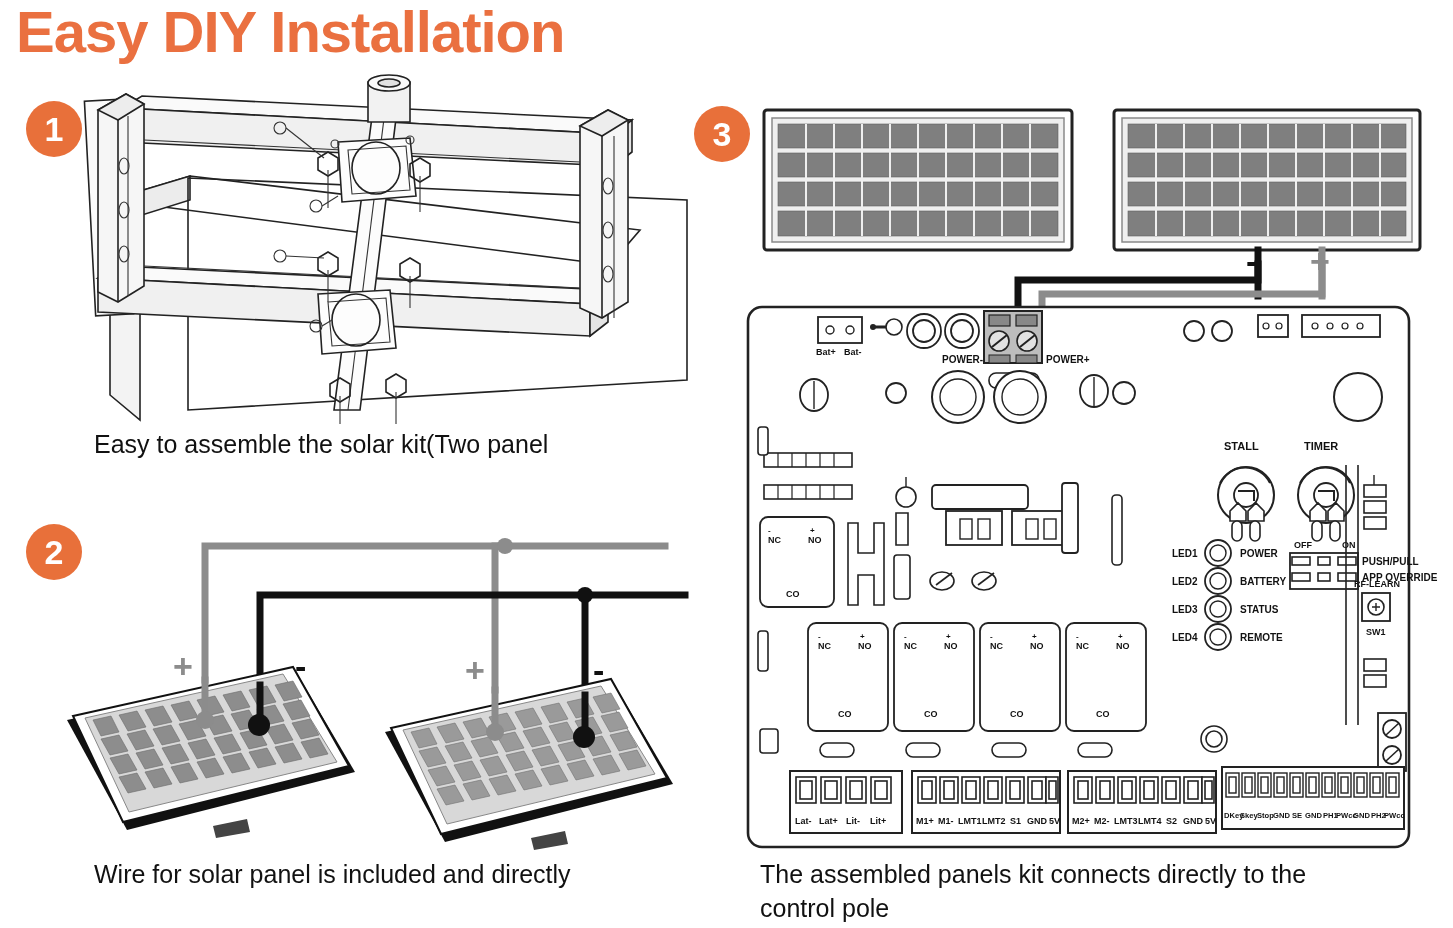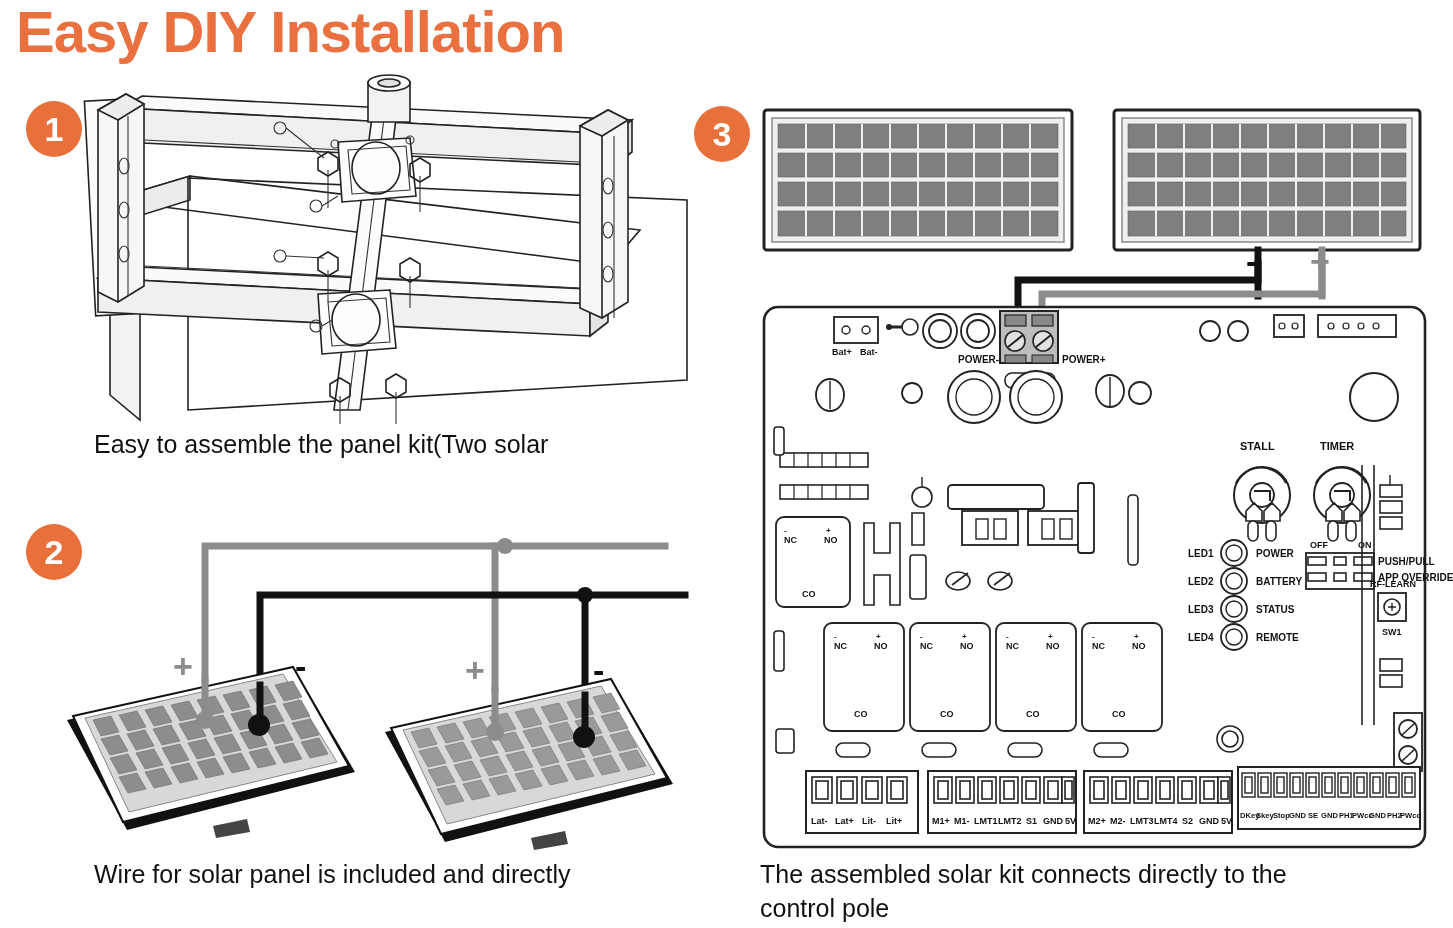--- a/index.html
+++ b/index.html
@@ -155,21 +155,21 @@
       <g class="thin">
         <path d="M206 48 L244 78"></path>
         <path d="M242 126 L258 116"></path>
         <path d="M206 176 L244 178"></path>
         <path d="M242 246 L252 240"></path>
       </g>
     </svg>
   </div>
 
   <div class="caption" style="left:94px;top:428px;width:580px;">
-    <div>Easy to assemble the panel kit(Two solar</div>
+    <div>Easy to assemble the solar kit(Two panel</div>
   </div>
 
   <div class="badge" style="left:26px;top:524px;">
     <span>2</span>
   </div>
 
   <div class="fig" style="left:45px;top:520px;">
     <svg width="660" height="330" viewBox="0 0 660 330">
 
       <g>
@@ -358,21 +358,21 @@
     </svg>
   </div>
 
   <div class="fig" style="left:1000px;top:260px;">
     <svg width="360" height="80" viewBox="0 0 360 80">
       <path class="wire-b" d="M258 4 L258 20 L18 20 L18 70"></path>
       <path class="wire-g" d="M322 4 L322 34 L42 34 L42 70"></path>
     </svg>
   </div>
 
-  <div class="fig" style="left:762px;top:305px;text-align:right;">
+  <div class="fig" style="left:746px;top:305px;text-align:right;">
     <svg width="665" height="545" viewBox="0 0 665 545">
 
       <rect x="2" y="2" width="661" height="540" rx="14" fill="#ffffff" stroke="#222" stroke-width="2.6"></rect>
 
       <g>
         <rect x="72" y="12" width="44" height="26" fill="#fff" stroke="#222" stroke-width="1.8"></rect>
         <circle cx="84" cy="25" r="4" fill="#fff" stroke="#222" stroke-width="1.4"></circle>
         <circle cx="104" cy="25" r="4" fill="#fff" stroke="#222" stroke-width="1.4"></circle>
         <text class="lbl" x="70" y="50" font-size="9">Bat+</text>
         <text class="lbl" x="98" y="50" font-size="9">Bat-</text>
@@ -743,17 +743,17 @@
         <text class="lbl" x="625" y="513" font-size="7.6">PH2</text>
         <text class="lbl" x="638" y="513" font-size="7.6">PWcc</text>
       </g>
 
       <rect x="12" y="122" width="10" height="28" rx="3" fill="#fff" stroke="#222" stroke-width="1.6"></rect>
       <rect x="12" y="326" width="10" height="40" rx="3" fill="#fff" stroke="#222" stroke-width="1.6"></rect>
     </svg>
   </div>
 
   <div class="caption" style="left:760px;top:858px;width:660px;">
-    <div>The assembled solar kit connects directly to the</div>
+    <div>The assembled panels kit connects directly to the</div>
     <div>control pole</div>
   </div>
 
 </div>
 
 </body></html>

